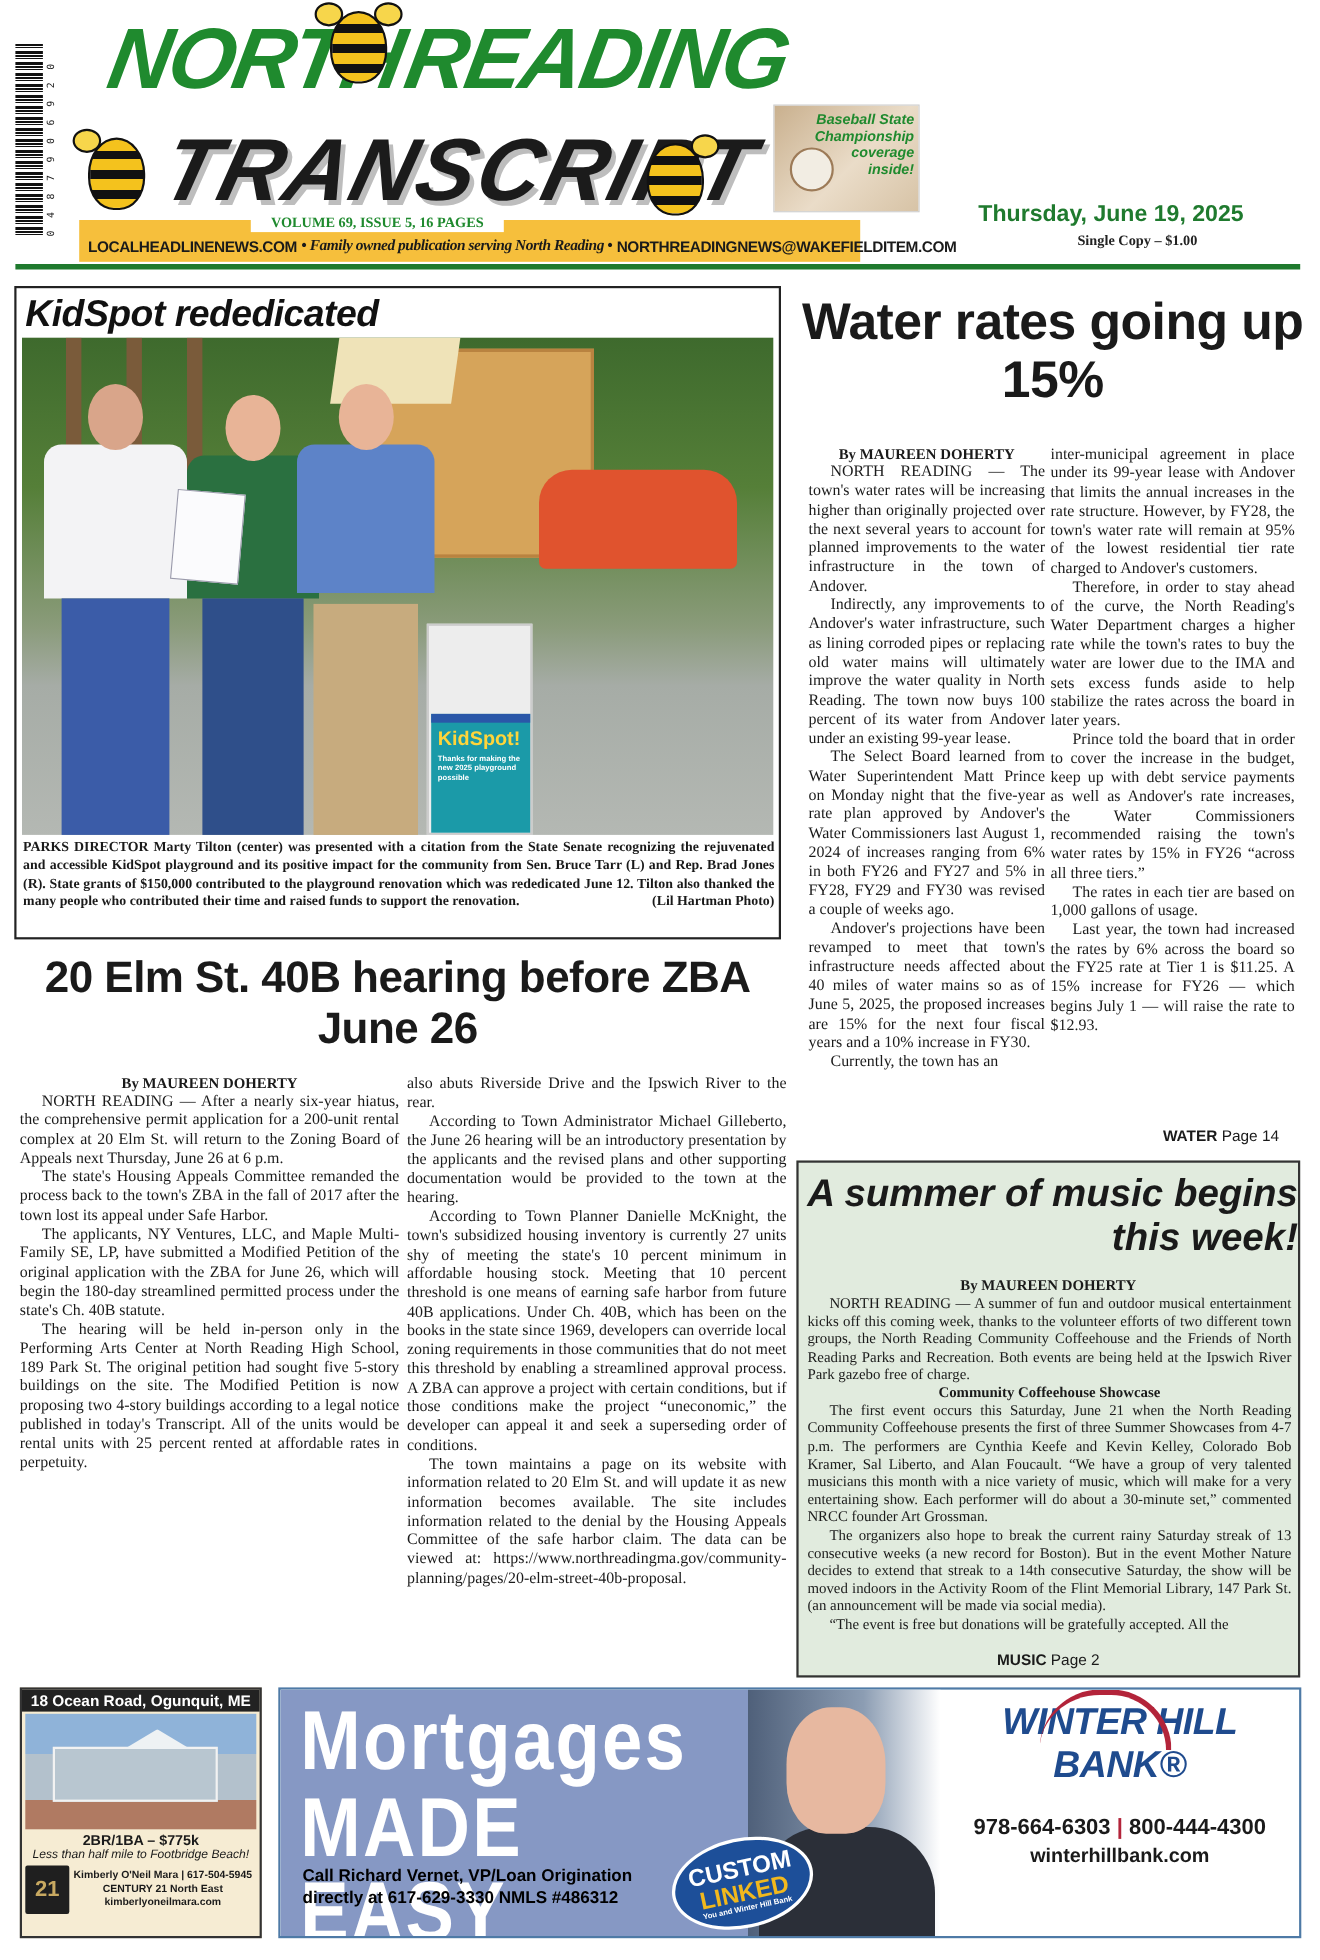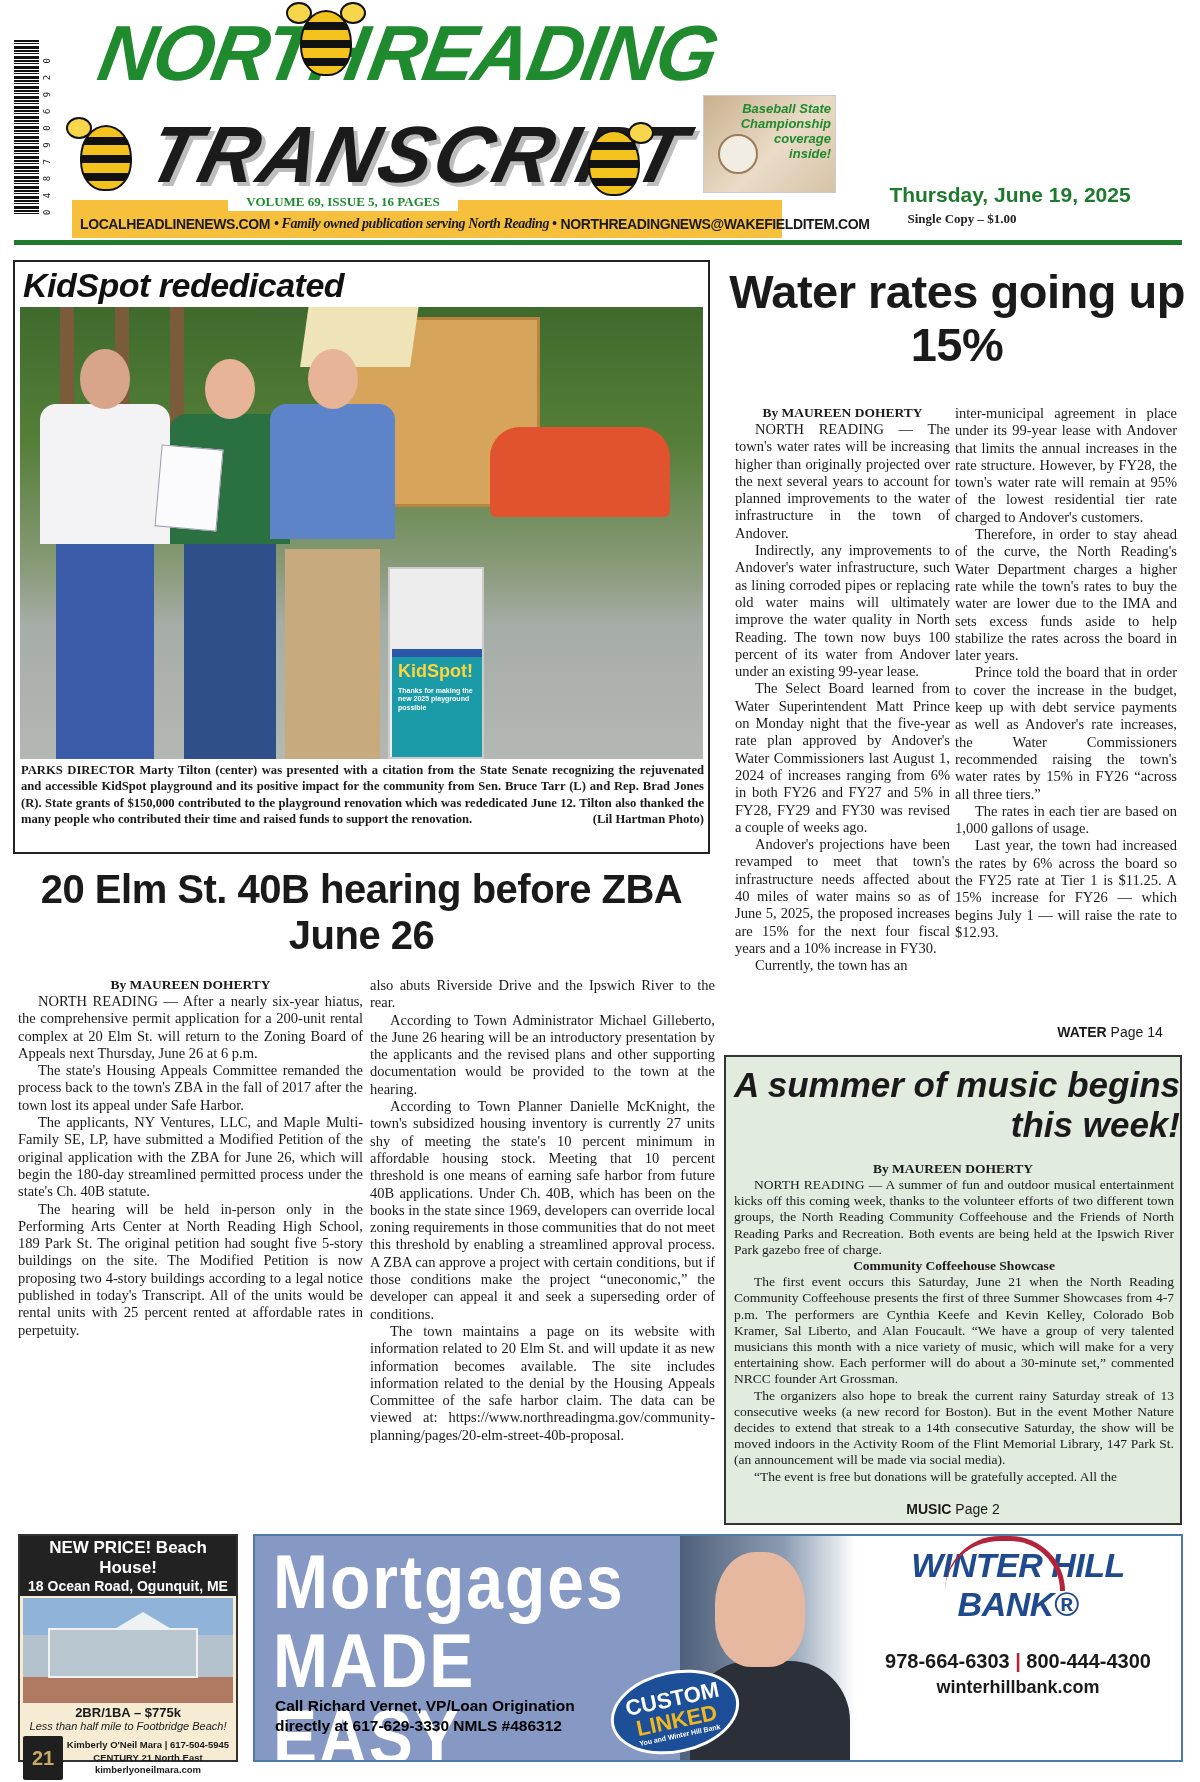--- a/index.html
+++ b/index.html
@@ -17,21 +17,21 @@
 #bee-1{left:300px;top:10px}
 #bee-2{left:80px;top:125px}
 #bee-3{left:588px;top:130px;transform:scaleX(-1)}
 #volume{left:228px;top:193px;width:230px;text-align:center;font:bold 13px "Liberation Serif",serif;color:#1f8a2e;background:#fff;padding:1px 0;z-index:2}
 #tagline-bar{left:72px;top:200px;width:710px;height:38px;background:#f6bf3c;display:flex;align-items:flex-end;padding:0 8px 6px;font:bold 14px "Liberation Sans",sans-serif;color:#1a1a1a;white-space:nowrap;letter-spacing:-.4px}
 #tagline-bar .mid{font-family:"Liberation Serif",serif;font-style:italic;font-weight:bold;margin:0 4px}
 #promo{left:703px;top:95px;width:133px;height:98px;background:linear-gradient(135deg,#c9b08e,#eadcc8 55%,#d7c3a6);border:1px solid #ccc;overflow:hidden}
 #promo .ball{position:absolute;left:14px;top:38px;width:40px;height:40px;border-radius:50%;background:#f2ede3;border:2px solid #9d7b58}
 #promo-text{position:absolute;right:4px;top:6px;width:96px;text-align:right;font:italic bold 13px "Liberation Sans",sans-serif;color:#1f8a2e;line-height:1.15}
 #date{left:860px;top:183px;width:300px;text-align:center;font:bold 21px "Liberation Sans",sans-serif;color:#1f7a2e}
-#price{left:812px;top:211px;width:300px;text-align:center;font:bold 13px "Liberation Serif",serif;color:#222}
+#price{left:884px;top:211px;width:300px;text-align:center;font:bold 13px "Liberation Serif",serif;color:#222}
 #green-rule{left:14px;top:240px;width:1168px;height:5px;background:#1f7a2e}
 
 #kidspot{left:13px;top:260px;width:697px;height:594px;border:2px solid #222}
 #kidspot-head{position:absolute;left:8px;top:4px;font:italic bold 34px "Liberation Sans",sans-serif;color:#111;letter-spacing:-.5px}
 #photo{position:absolute;left:5px;top:45px;width:683px;height:452px;overflow:hidden;background:linear-gradient(180deg,#3e6a2d 0%,#557f38 30%,#8a9b7a 58%,#a6aca6 70%,#b4b8b3 100%)}
 #photo .tree{position:absolute;top:0;width:14px;height:140px;background:#7a5b3a}
 #photo .play{position:absolute;left:300px;top:10px;width:220px;height:190px;background:#d6a45a;border:3px solid #b98340}
 #photo .roof{position:absolute;left:285px;top:-10px;width:110px;height:70px;background:#efe3b8;transform:skewX(-8deg)}
 #photo .red{position:absolute;left:470px;top:120px;width:180px;height:90px;background:#e0532e;border-radius:30px 30px 6px 6px}
 .person{position:absolute;bottom:0}
@@ -225,21 +225,20 @@
     <p>“The event is free but donations will be gratefully accepted. All the</p>
   </div>
   <div id="music-jump">
     <b>MUSIC</b>
     <span>Page 2</span>
   </div>
 </div>
 
 <div id="ad-house" class="abs">
   <div id="ad-house-top">
-    <span id="ad-house-t1">NEW PRICE! Beach House!</span>
     <span id="ad-house-t2">18 Ocean Road, Ogunquit, ME</span>
   </div>
   <div id="ad-house-photo">
     <span class="house"></span>
     <span class="roof"></span>
   </div>
   <div id="ad-house-spec">2BR/1BA – $775k</div>
   <div id="ad-house-note">Less than half mile to Footbridge Beach!</div>
   <div id="ad-house-foot">
     <div id="c21">21</div>

